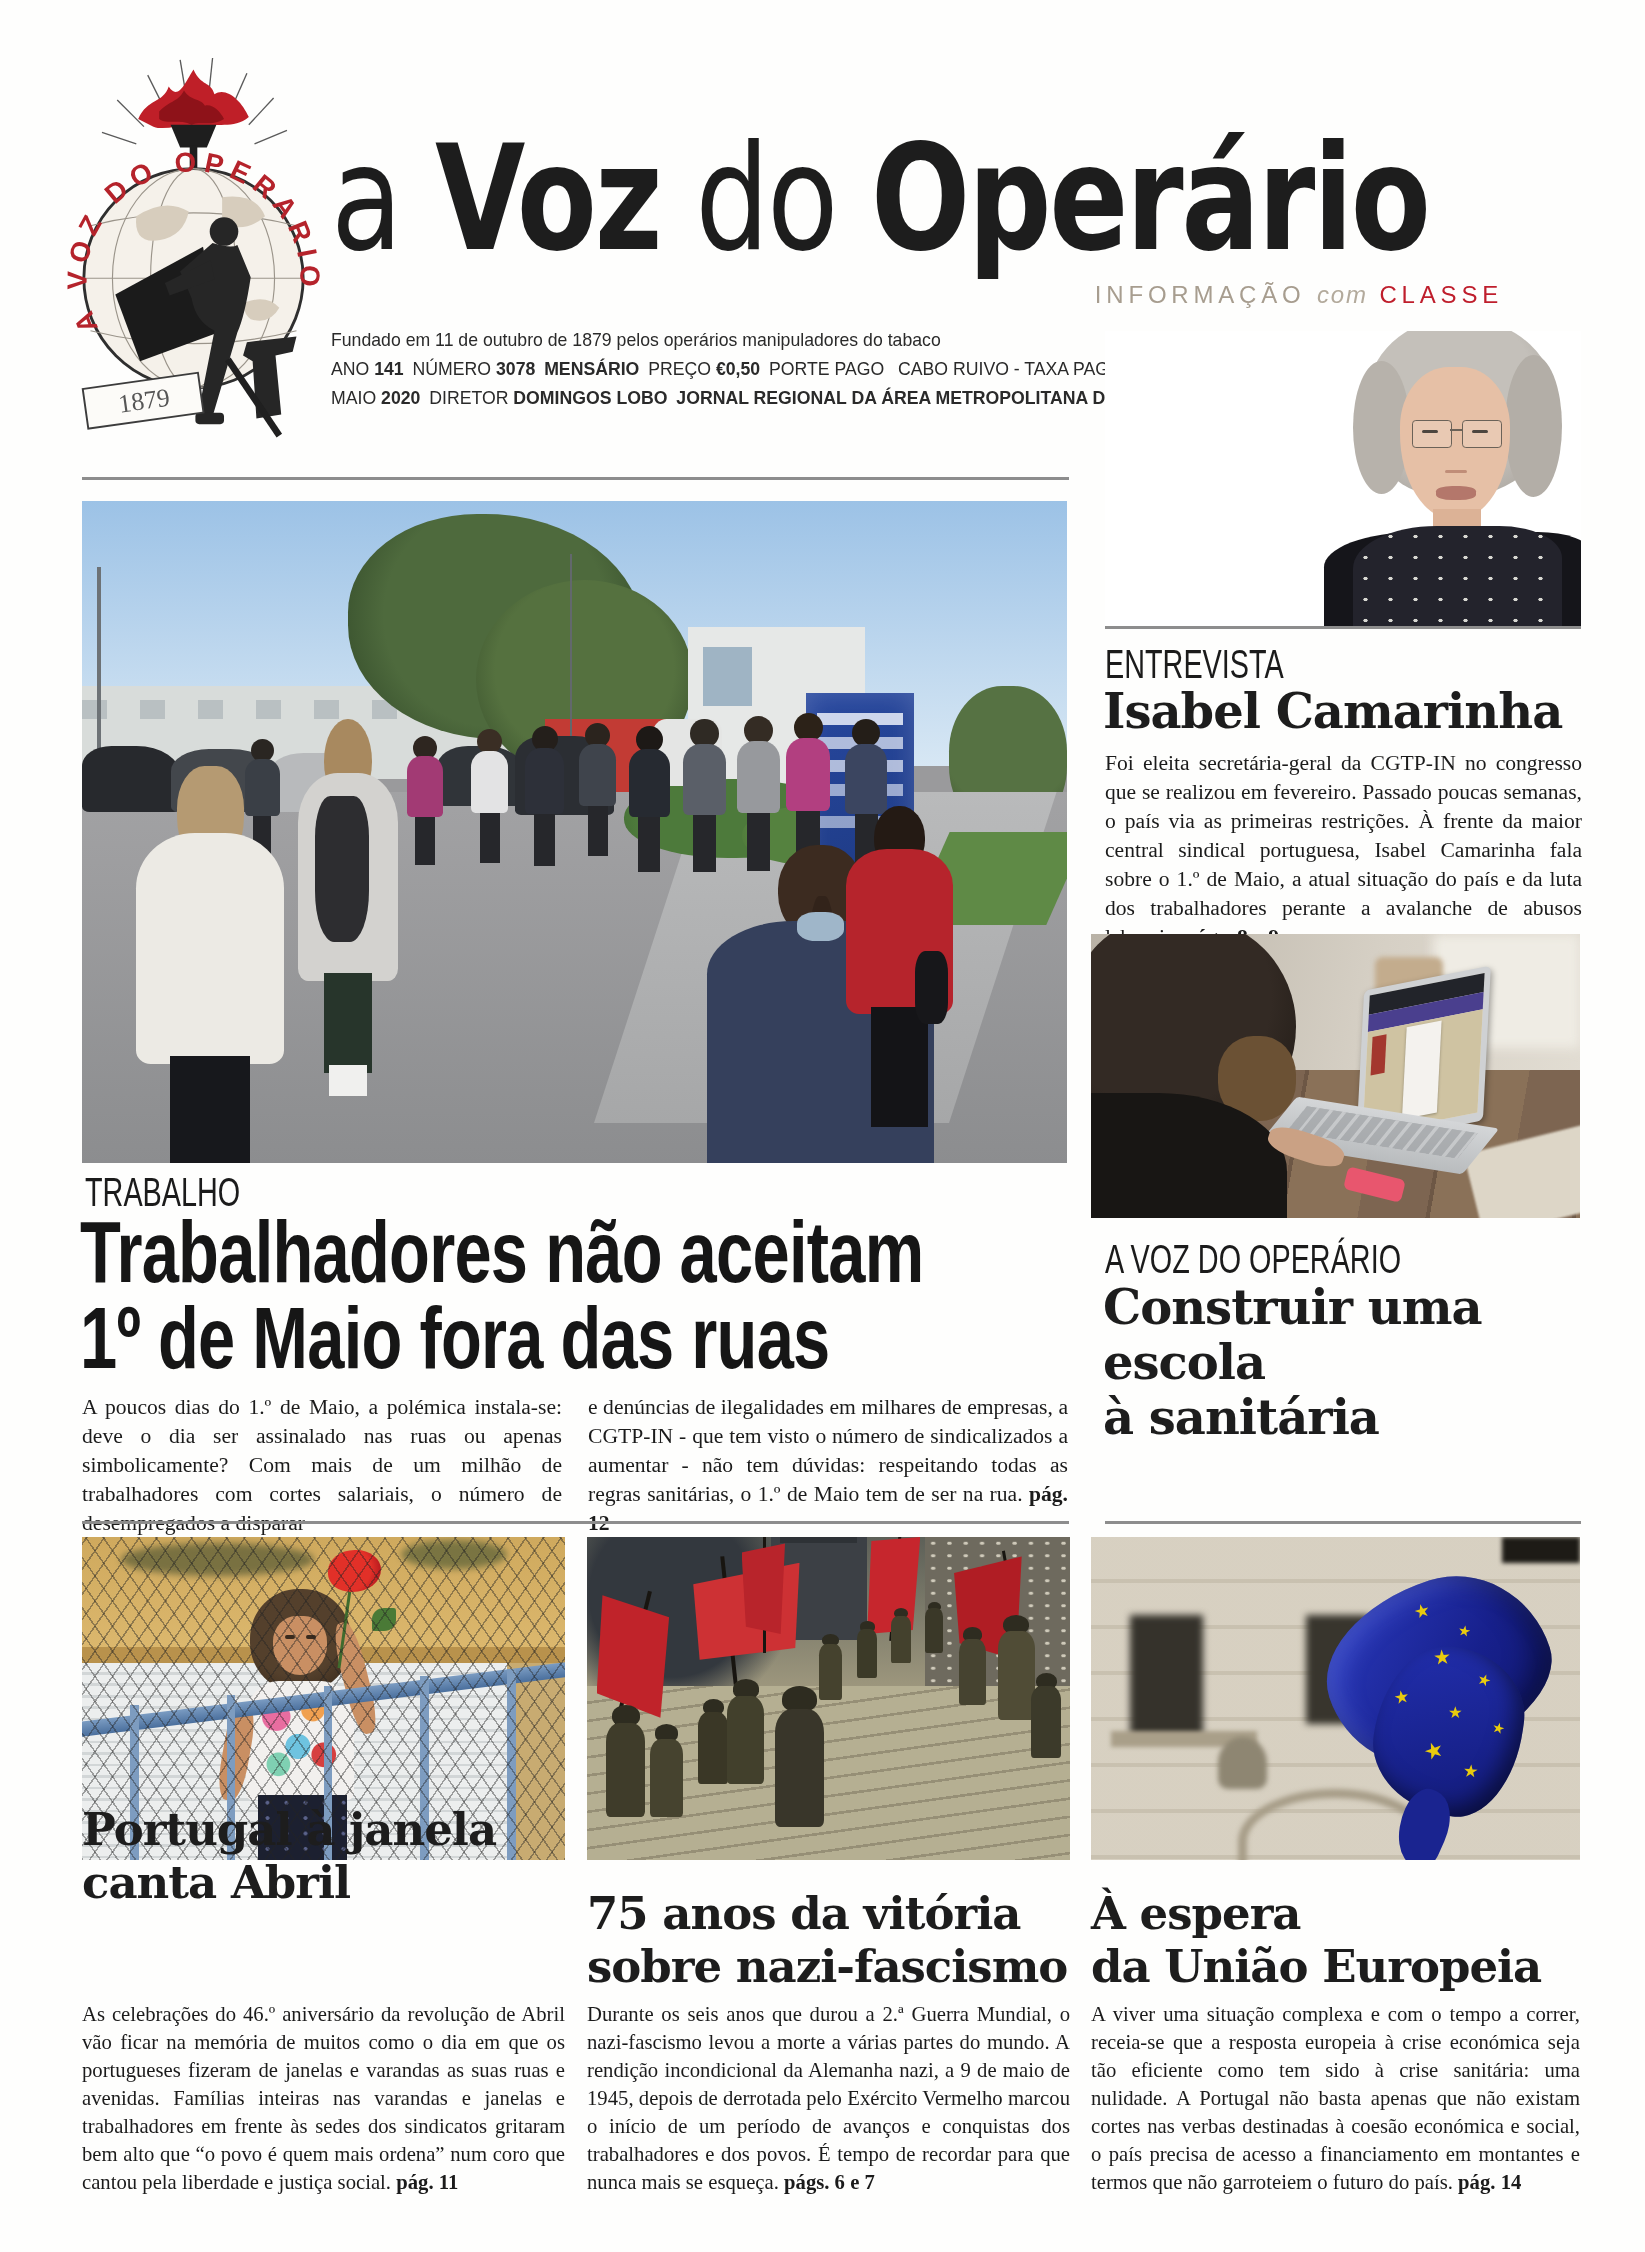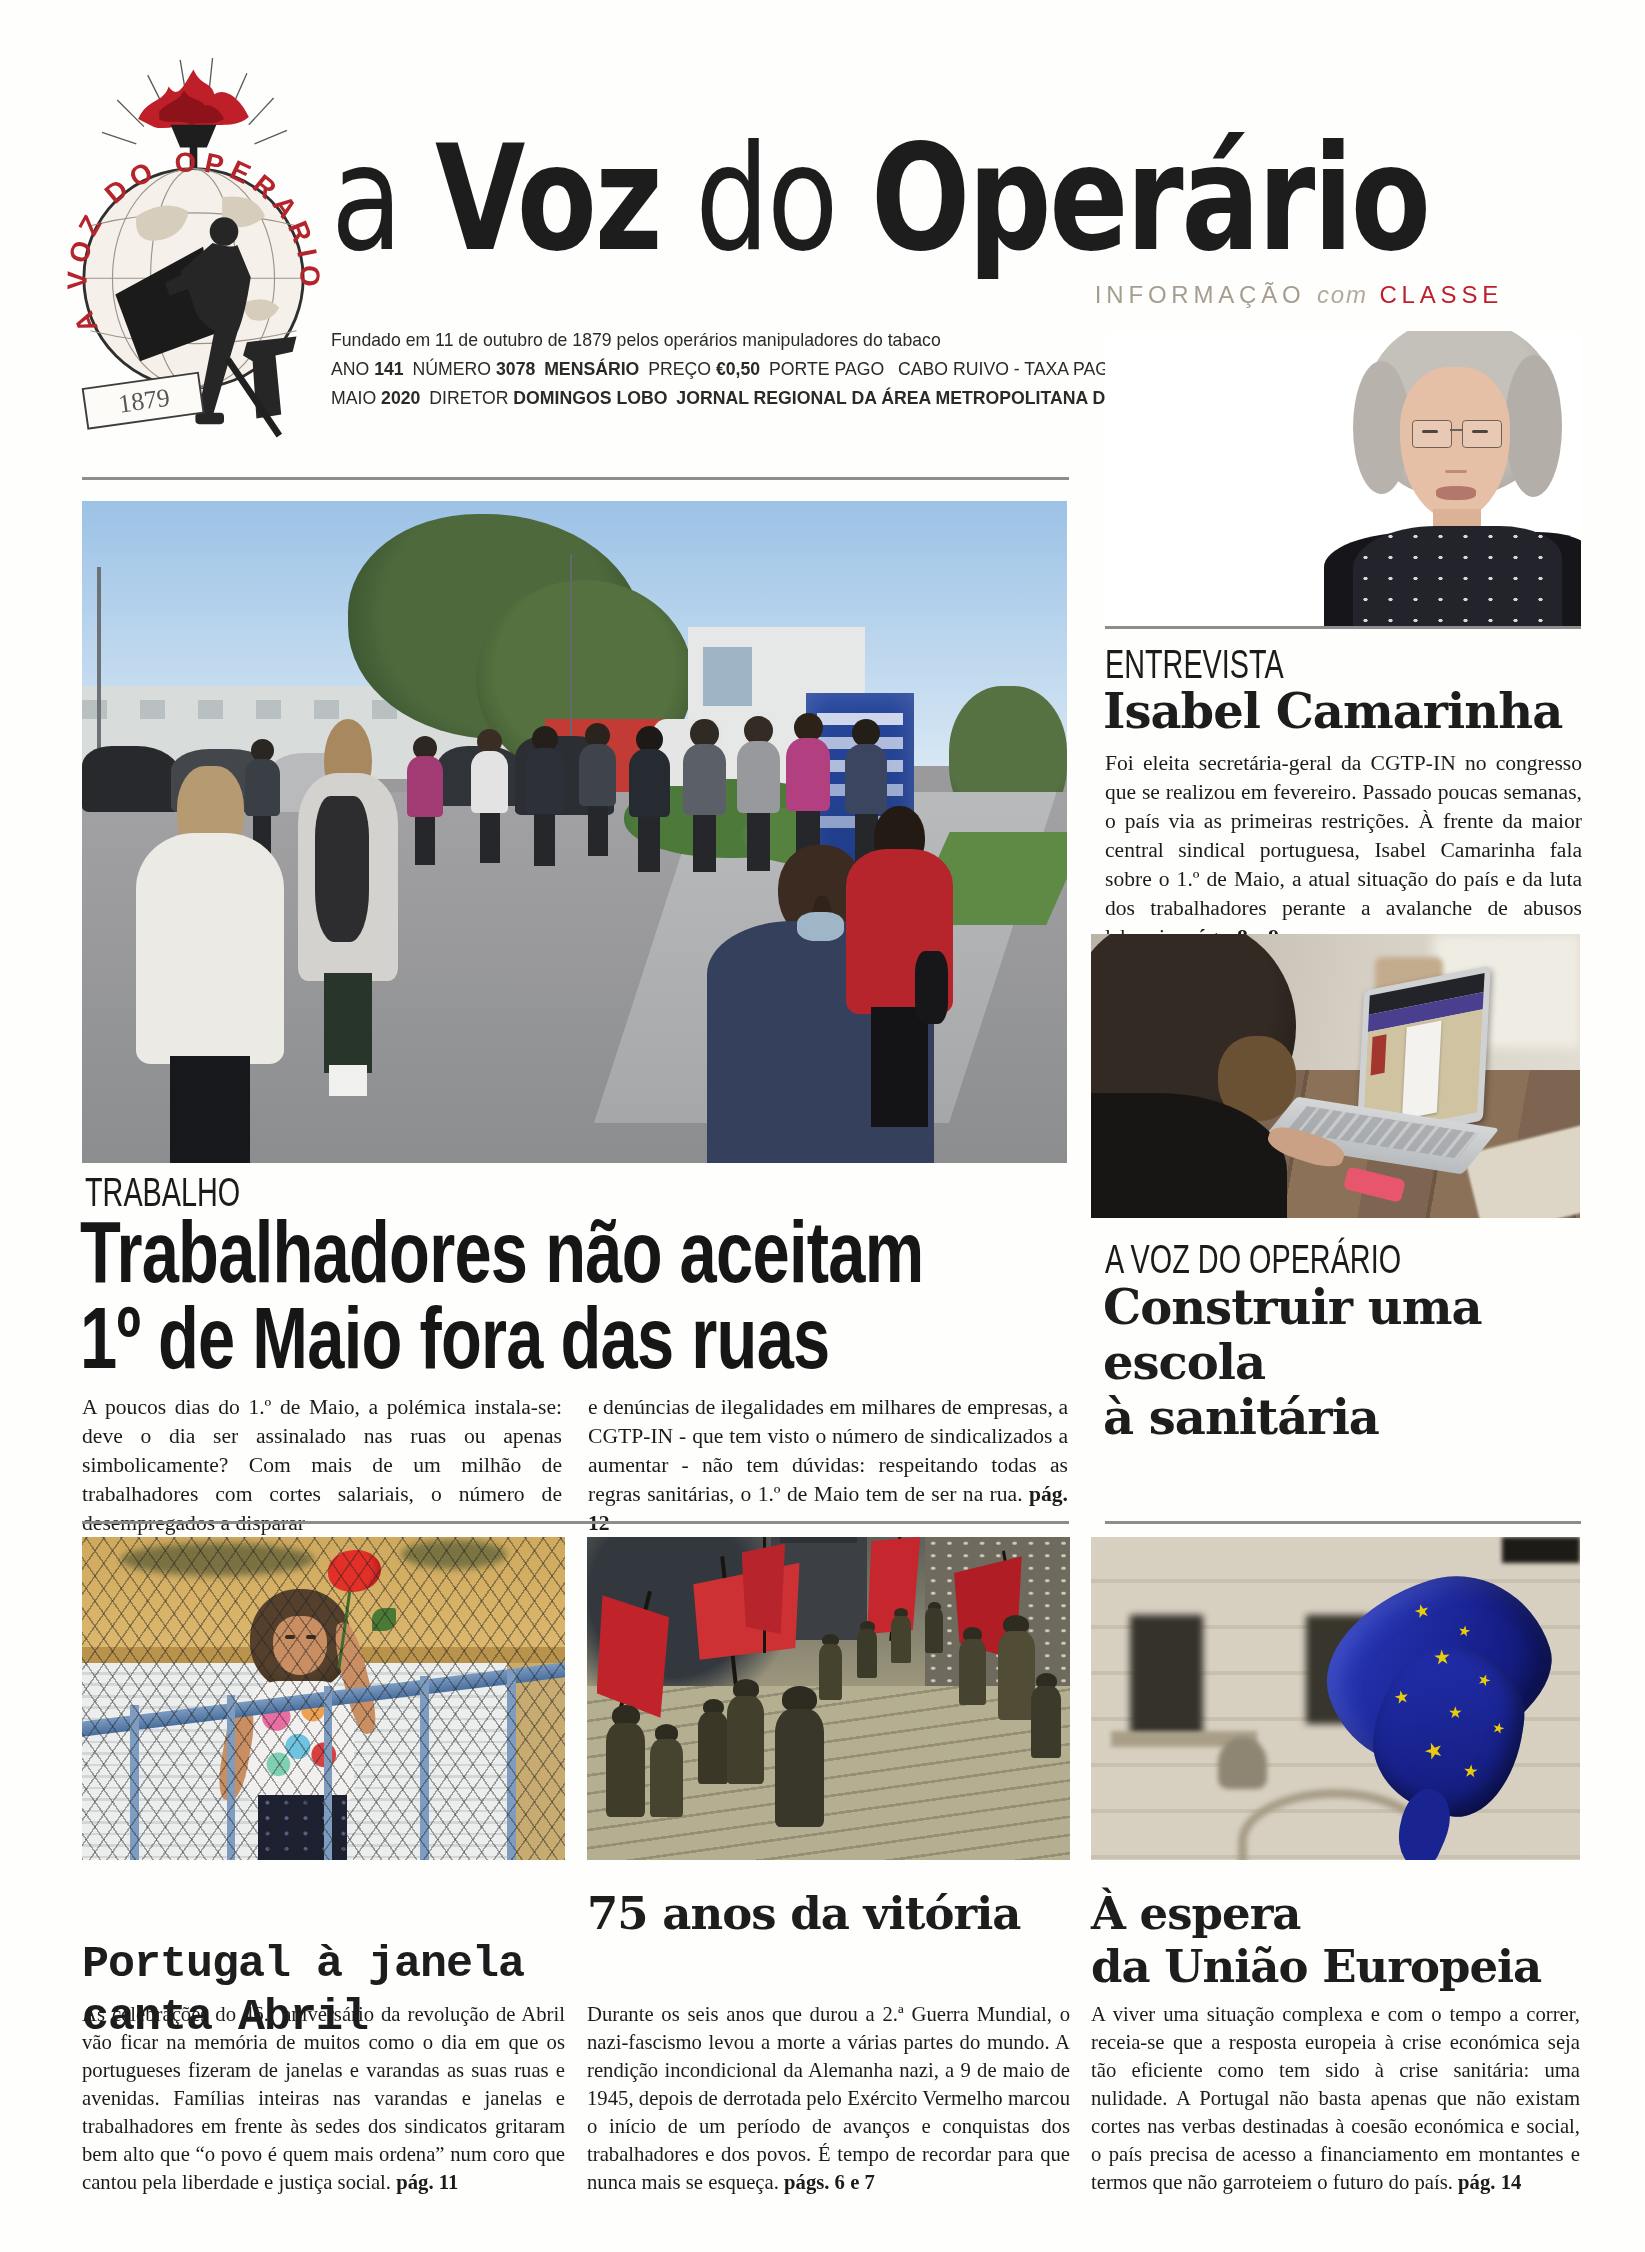--- a/index.html
+++ b/index.html
@@ -425,31 +425,32 @@
         <span class="star" style="left: 70%; top: 34%; font-size: 20px; transform: rotate(-5deg);">★</span>
         <span class="star" style="left: 79%; top: 42%; font-size: 15.4px; transform: rotate(20deg);">★</span>
         <span class="star" style="left: 62%; top: 47%; font-size: 17.3px; transform: rotate(-10deg);">★</span>
         <span class="star" style="left: 73%; top: 52%; font-size: 16.3px; transform: rotate(0deg);">★</span>
         <span class="star" style="left: 82%; top: 57%; font-size: 14.4px; transform: rotate(15deg);">★</span>
         <span class="star" style="left: 68%; top: 63%; font-size: 22px; transform: rotate(-20deg);">★</span>
         <span class="star" style="left: 76%; top: 70%; font-size: 17.3px; transform: rotate(5deg);">★</span>
       </div>
   </figure>
 
-  <h3 class="sec-headline" style="left:82px;top:1938px;font-family:Liberation Mono, monospace;">
+  <h3 class="sec-headline" style="left:82px;top:1803px;">
     <span>Portugal à janela</span><br>
     <span>canta Abril</span>
   </h3>
   <p class="body-text body-sm" style="left:82px;top:2000px;width:483px;">
     <span>As celebrações do 46.º aniversário da revolução de Abril vão ficar na memória de muitos como o dia em que os portugueses fizeram de janelas e varandas as suas ruas e avenidas. Famílias inteiras nas varandas e janelas e trabalhadores em frente às sedes dos sindicatos gritaram bem alto que “o povo é quem mais ordena” num coro que cantou pela liberdade e justiça social.</span>
     <b class="pgref">pág. 11</b>
   </p>
 
   <h3 class="sec-headline" style="left:587px;top:1887px;">
     <span>75 anos da vitória</span><br>
+    <span>sobre nazi-fascismo</span>
   </h3>
   <p class="body-text body-sm" style="left:587px;top:2000px;width:483px;">
     <span>Durante os seis anos que durou a 2.ª Guerra Mundial, o nazi-fascismo levou a morte a várias partes do mundo. A rendição incondicional da Alemanha nazi, a 9 de maio de 1945, depois de derrotada pelo Exército Vermelho marcou o início de um período de avanços e conquistas dos trabalhadores e dos povos. É tempo de recordar para que nunca mais se esqueça.</span>
     <b class="pgref">págs. 6 e 7</b>
   </p>
 
   <h3 class="sec-headline" style="left:1091px;top:1887px;">
     <span>À espera</span><br>
     <span>da União Europeia</span>
   </h3>

